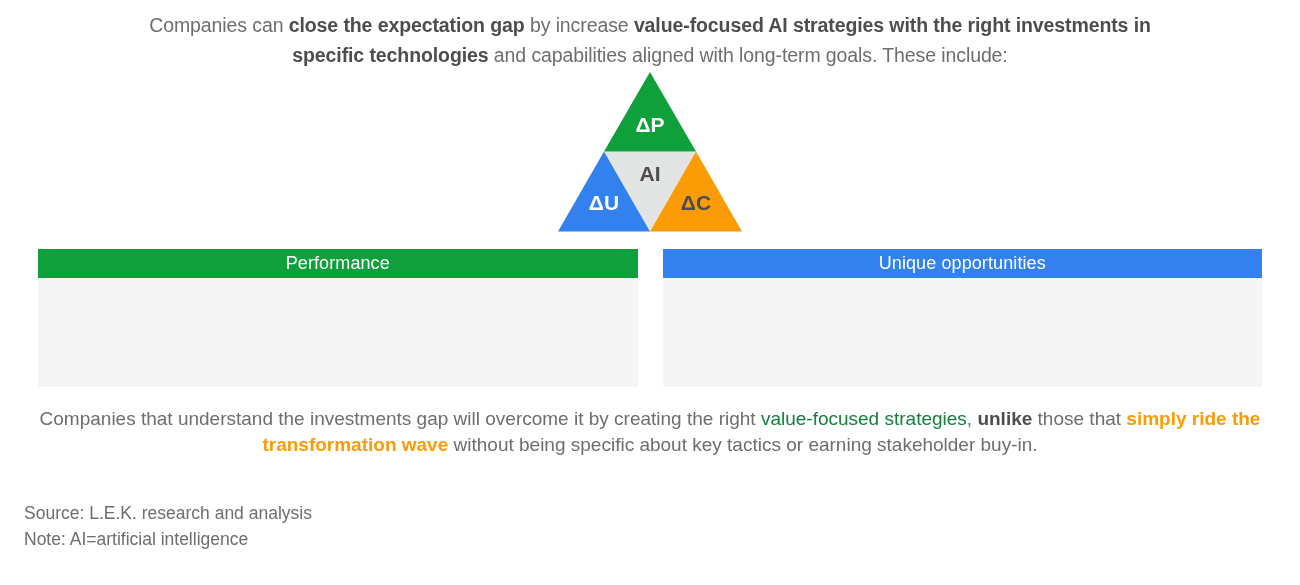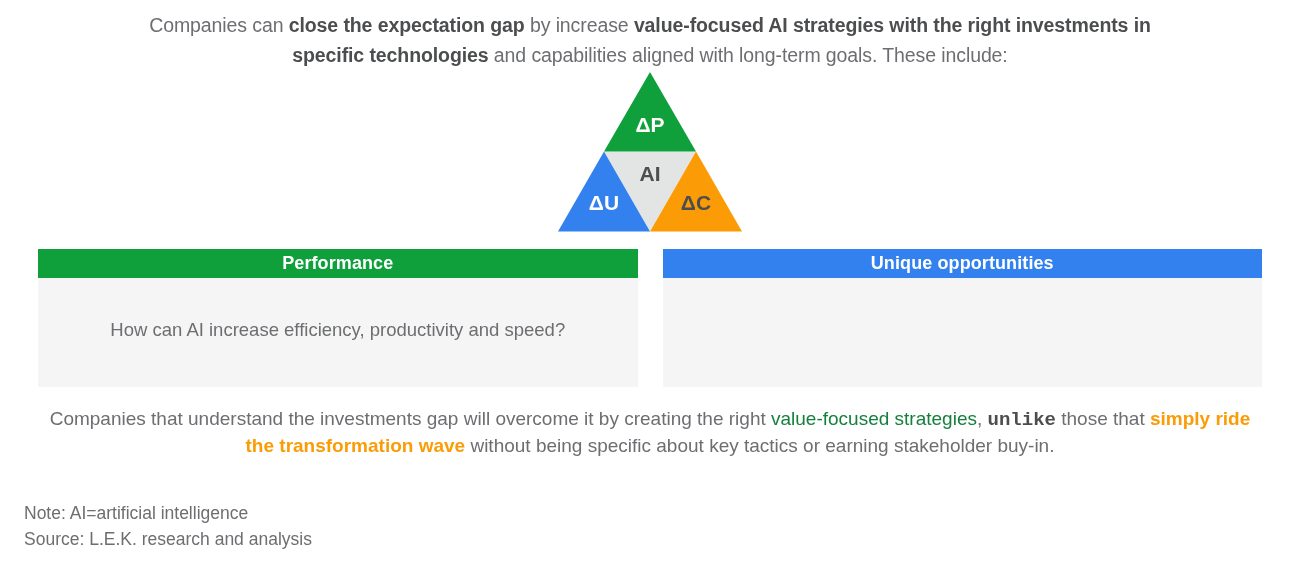--- a/index.html
+++ b/index.html
@@ -62,21 +62,21 @@
     flex: 1 1 0;
     display: flex;
     flex-direction: column;
     background: #f4f5f4;
   }
   .card-head {
     height: 29px;
     line-height: 29px;
     text-align: center;
     font-size: 18px;
-    font-weight: bold;
+    font-weight: normal;
     letter-spacing: 0.1px;
   }
   .card-head.green  { background: #0fa03c; color: #ffffff; }
   .card-head.orange { background: #fb9c06; color: #4c4d4f; }
   .card-head.blue   { background: #3380ef; color: #ffffff; }
   .card-body {
     flex: 1;
     display: flex;
     align-items: center;
     justify-content: center;
@@ -94,21 +94,21 @@
     left: 36px;
     top: 406px;
     width: 1228px;
     text-align: center;
     font-size: 19px;
     line-height: 26px;
     color: #6d6e71;
   }
   .summary b.green  { color: #15803d; font-weight: normal; }
   .summary b.orange { color: #fb9c06; font-weight: bold; }
-  .summary b.dark   { color: #4c4d4f; font-weight: bold; font-family: Liberation Mono, monospace; }
+  .summary b.dark   { color: #4c4d4f; font-weight: bold; }
 
   
   .footnotes {
     position: absolute;
     left: 24px;
     top: 500px;
     font-size: 17.5px;
     line-height: 26px;
     color: #6d6e71;
   }
@@ -136,30 +136,29 @@
     <text class="tri-label on-light" x="92" y="111" text-anchor="middle">AI</text>
     <text class="tri-label on-dark" x="46" y="140" text-anchor="middle">ΔU</text>
     <text class="tri-label on-orange" x="138" y="140" text-anchor="middle">ΔC</text>
   </svg>
 </div>
 
 <div class="cards">
 
   <div class="card">
     <div class="card-head green">Performance</div>
-    <div class="card-body">How can AI increase efficiency, productivity and speed?</div>
   </div>
 
 
   <div class="card">
     <div class="card-head blue">Unique opportunities</div>
   </div>
 
 </div>
 
 <div class="summary">
   <span>Companies that understand the investments gap will overcome it by creating the right </span><b class="green">value-focused strategies</b><span>, </span><b class="dark">unlike</b><span> those that </span><b class="orange">simply ride the transformation wave</b><span> without being specific about key tactics or earning stakeholder buy-in.</span>
 </div>
 
 <div class="footnotes">
+  <div class="footnote-line">Source: L.E.K. research and analysis</div>
   <div class="footnote-line">Note: AI=artificial intelligence</div>
-  <div class="footnote-line">Source: L.E.K. research and analysis</div>
 </div>
 
 </body></html>

